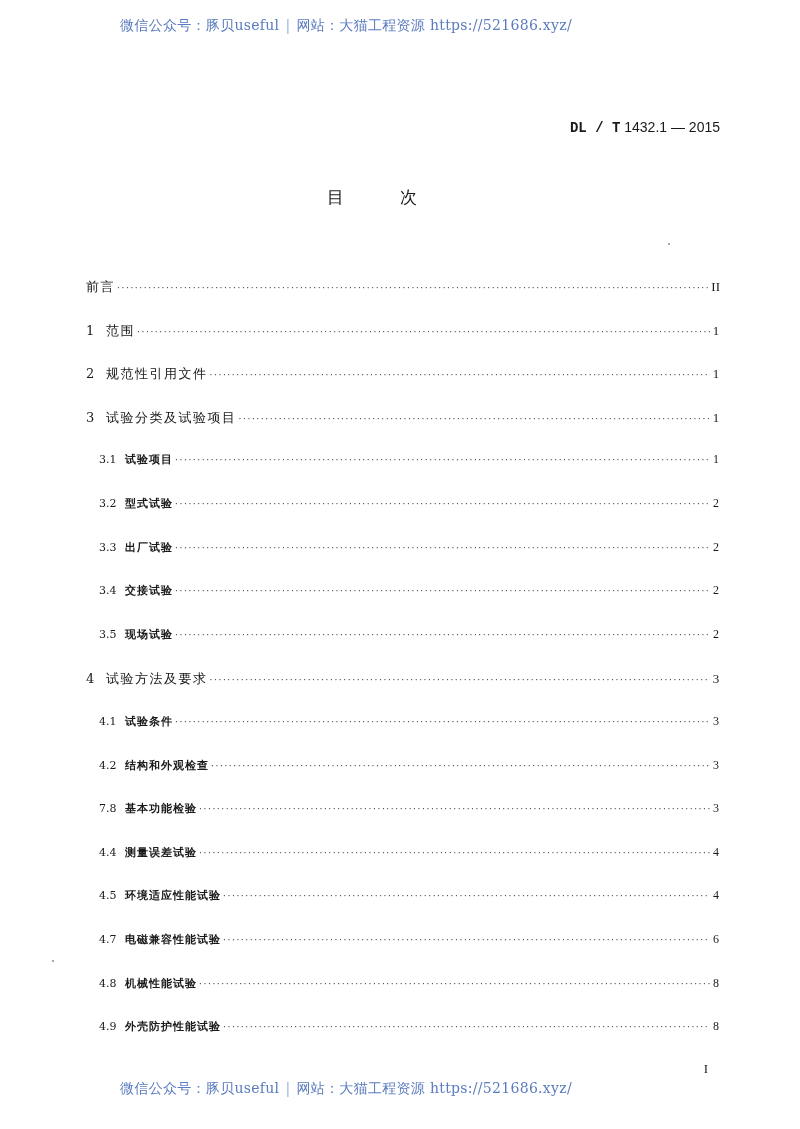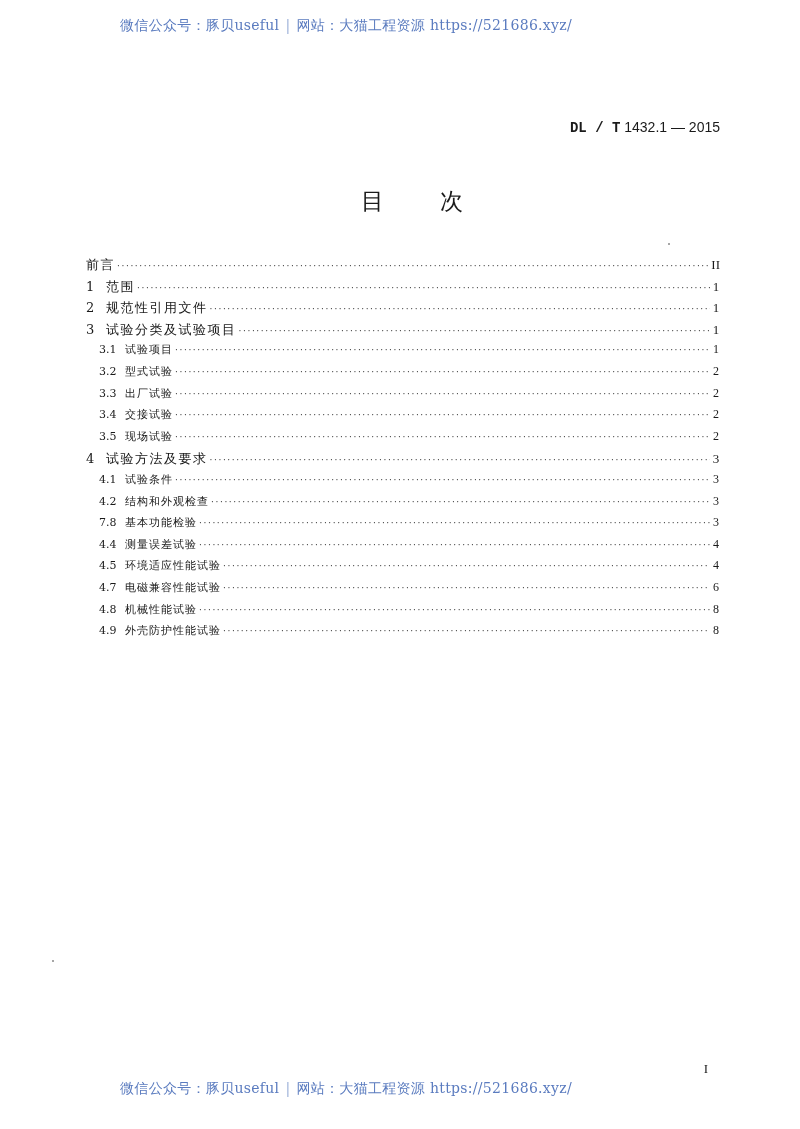--- a/index.html
+++ b/index.html
@@ -8,32 +8,32 @@
   .watermark { position: absolute; left: 0; width: 692px; text-align: center;
                font-size: 14px; color: #5a7bbf; letter-spacing: 0.3px;
                font-family: "DejaVu Serif", serif; }
   .watermark .sep { color: #9bb0d8; margin: 0 6px; }
   .wm-top { top: 17px; }
   .wm-bottom { top: 1080px; }
   .std-code { position: absolute; top: 119px; right: 80px; font-size: 14px;
               font-family: "Liberation Sans", sans-serif; }
   .std-code b { font-family: Liberation Mono, monospace; font-weight: bold; }
   .toc-title { position: absolute; top: 186px; left: 0; width: 744px; text-align: center;
-               font-size: 23px; font-family: "DejaVu Sans", sans-serif; letter-spacing: 0; padding-left: 40px; }
+               font-size: 17px; font-family: "DejaVu Sans", sans-serif; letter-spacing: 0; }
   .toc-title span { display: inline-block; }
   .toc-title .gap { width: 56px; }
   .toc { position: absolute; top: 256px; left: 86px; width: 634px; }
-  .row { display: flex; align-items: baseline; height: 21.6px; white-space: nowrap; }
+  .row { display: flex; align-items: baseline; height: 21.6px; white-space: nowrap; margin-top: 22px; }
   .row.l1 { font-size: 13px; }
   .row.l2 { font-size: 11px; }
   .row .num { display: inline-block; }
   .row.l1 .num { width: 20px; }
   .row.l2 .num { width: 26px; margin-left: 13px; }
   .row .label { letter-spacing: 1.5px; }
-  .row.l2 .label { letter-spacing: 1px; }
+  .row.l2 .label { letter-spacing: 1px; font-weight: bold; }
   .row .dots { flex: 1; overflow: hidden; margin: 0 2px; color: #333;
                font-size: 9px; letter-spacing: 1.6px; }
   .row .dots::before { content: "··································································································································································································································"; }
   .row .page { font-family: "Liberation Serif", serif; font-size: 13px; min-width: 8px; text-align: center; }
   .row.l2 .page { font-size: 12px; }
   .page-number { position: absolute; top: 1061px; right: 92px; font-size: 13px;
                  font-family: "Liberation Serif", serif; }
   .speck { position: absolute; width: 2px; height: 2px; background: #888; border-radius: 1px; }
 </style>
 </head>

